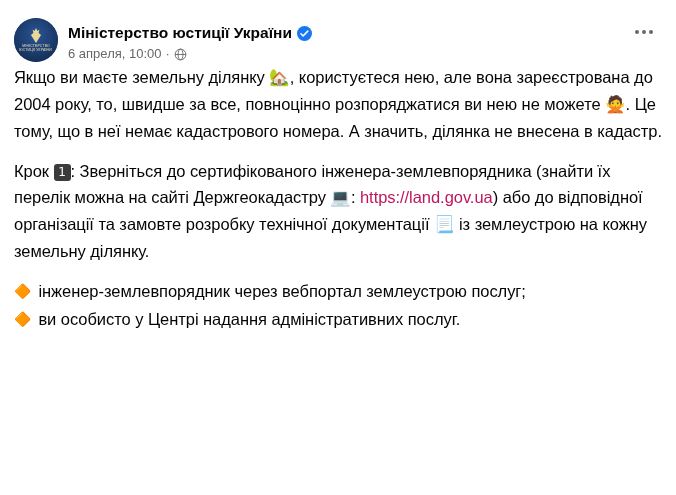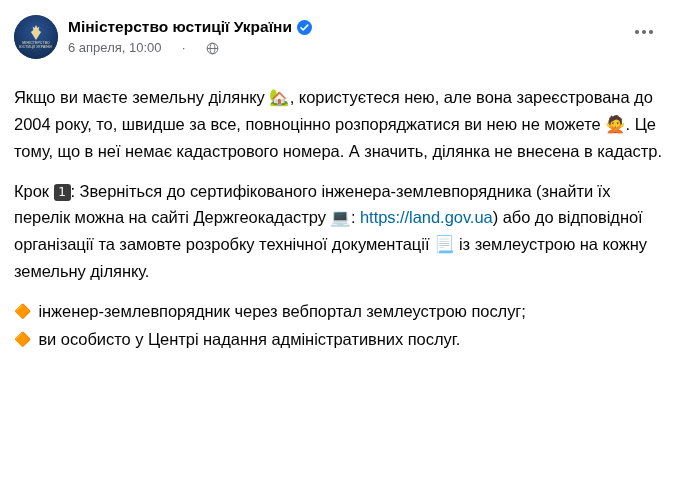--- a/index.html
+++ b/index.html
@@ -18,21 +18,21 @@
   .post {
     width: 676px;
     height: 495px;
     background: #fff;
     padding: 10px 14px 0 14px;
     position: relative;
   }
   
   .post-header {
     display: flex;
-    align-items: center;
+    align-items: flex-end;
     height: 52px;
     position: relative;
   }
   .avatar {
     width: 44px;
     height: 44px;
     border-radius: 50%;
     background: #1b3a6b;
     flex: 0 0 44px;
     margin-top: 2px;
@@ -88,21 +88,21 @@
   }
   .verified {
     width: 15px;
     height: 15px;
     flex: 0 0 15px;
     display: block;
   }
   .meta-row {
     display: flex;
     align-items: center;
-    gap: 20px;
+    gap: 4px;
     margin-top: 3px;
     color: #65676b;
     font-size: 13px;
     line-height: 16px;
   }
   .dot-sep { font-size: 13px; color:#65676b; }
   .globe-icon { width: 13px; height: 13px; display: block; }
   .menu-dots {
     position: absolute;
     right: 2px;
@@ -114,30 +114,30 @@
     align-items: center;
     justify-content: center;
     gap: 3px;
     cursor: pointer;
   }
   .menu-dots i {
     width: 4px; height: 4px; border-radius: 50%; background: #65676b; display:block;
   }
   
   .post-body {
-    margin-top: 22px;
+    margin-top: 2px;
     font-size: 16.5px;
     line-height: 26px;
     color: #050505;
     letter-spacing: -0.05px;
   }
   .post-body p { margin: 0 0 14px 0; }
   .post-body p.tight { margin-bottom: 14px; }
   .post-body p:last-child { margin-bottom: 0; }
-  .post-link { color: #0369a1; text-decoration: none; }
+  .post-link { color: #be185d; text-decoration: none; }
   .emoji { font-family: "DejaVu Sans", sans-serif; }
   .step-badge {
     display: inline-block;
     background: #3b3b3b;
     color: #fff;
     font-size: 12px;
     line-height: 16px;
     width: 17px;
     height: 17px;
     text-align: center;

